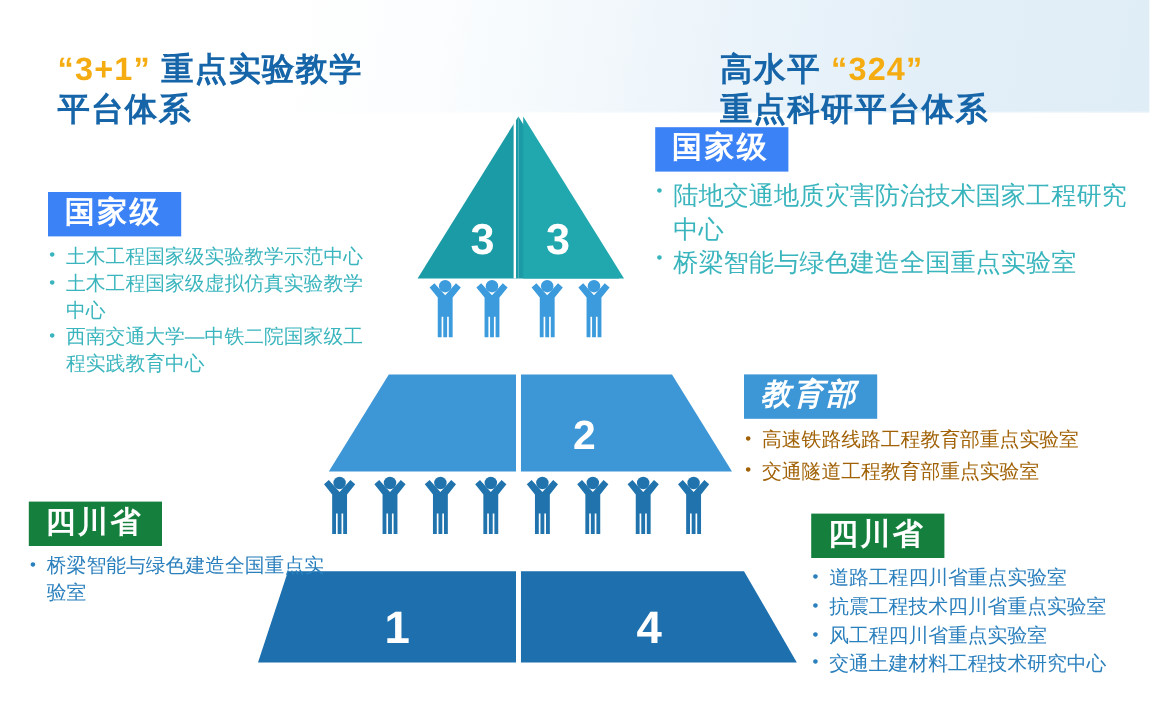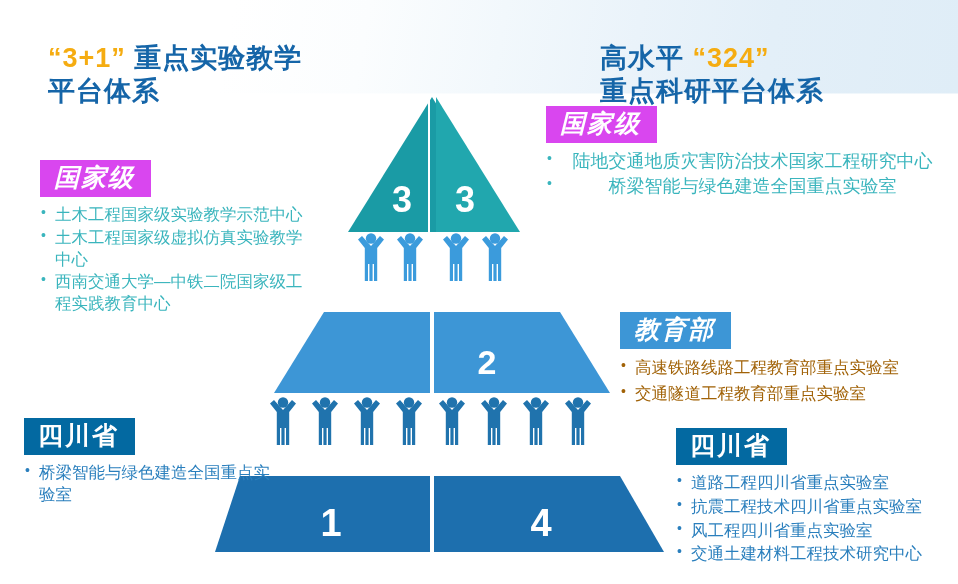--- a/index.html
+++ b/index.html
@@ -51,23 +51,23 @@
   .badge {
     display: inline-block;
     color: #ffffff;
     font-weight: 700;
     font-size: 25px;
     letter-spacing: 2px;
     padding: 3px 16px 5px 14px;
     line-height: 1.16;
     white-space: nowrap;
   }
-  .badge.teal { background: #d946ef; font-style: italic; }
+  .badge.teal { background: #3b82f6; }
   .badge.blue { background: #3d96d6; font-style: italic; }
-  .badge.dblue{ background: #0369a1; text-align: center; }
+  .badge.dblue{ background: #15803d; text-align: center; }
 
   ul.items { list-style: none; margin-top: 7px; }
   ul.items li {
     position: relative;
     padding-left: 15px;
     line-height: 1.32;
     margin-bottom: 1px;
     font-size: 16.5px;
   }
   ul.items li::before {
@@ -78,21 +78,21 @@
   .teal-text li { color: #3ab5bd; }
   .blue-text li { color: #a16207; }
   .dblue-text li{ color: #2a7fbd; }
 
   #block-left-national { left: 40px;  top: 160px; width: 268px; }
   #block-left-sichuan  { left: 24px;  top: 418px; width: 262px; }
   #block-right-national{ left: 546px; top: 106px; width: 398px; }
   #block-right-moe     { left: 620px; top: 312px; width: 330px; }
   #block-right-sichuan { left: 676px; top: 428px; width: 278px; }
 
-  #block-right-national ul.items li { font-size: 18px; text-align: center; }
+  #block-right-national ul.items li { font-size: 21px; }
   #block-right-moe ul.items { margin-top: 8px; }
   #block-right-moe ul.items li { margin-bottom: 4px; }
   #block-right-sichuan ul.items li { margin-bottom: 2px; }
 </style>
 </head>
 <body>
 
 <div class="stage">
 
   <div class="header-band"></div>

